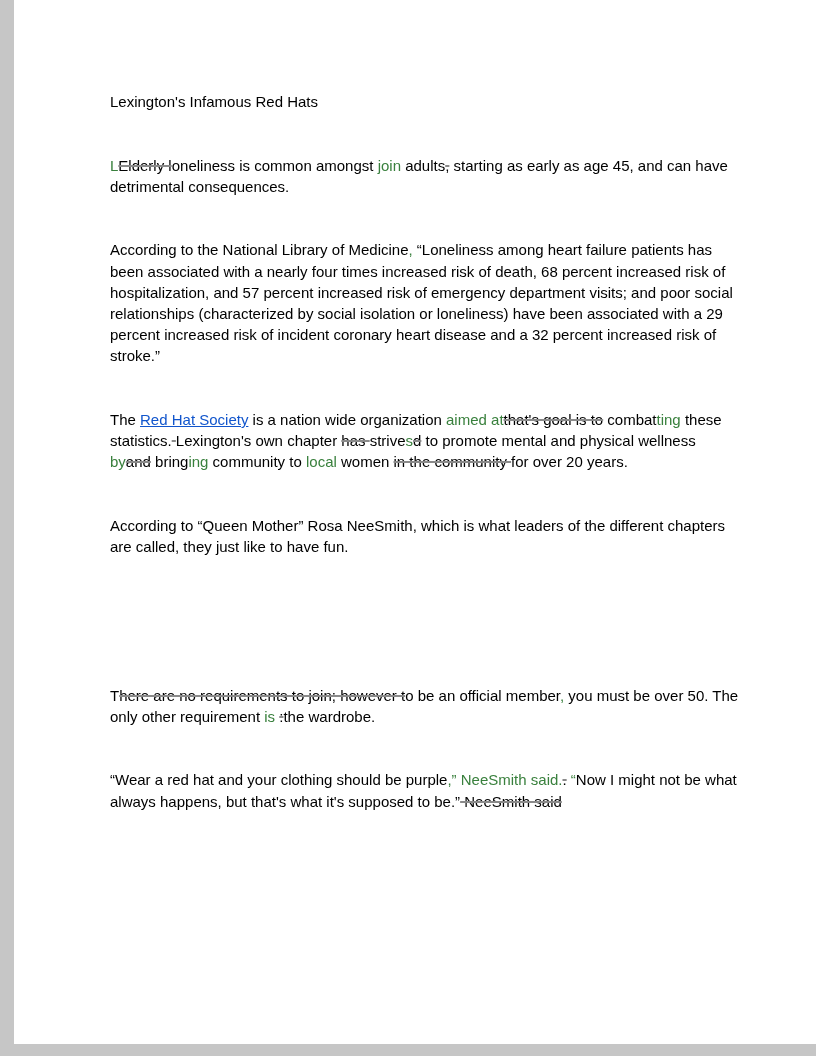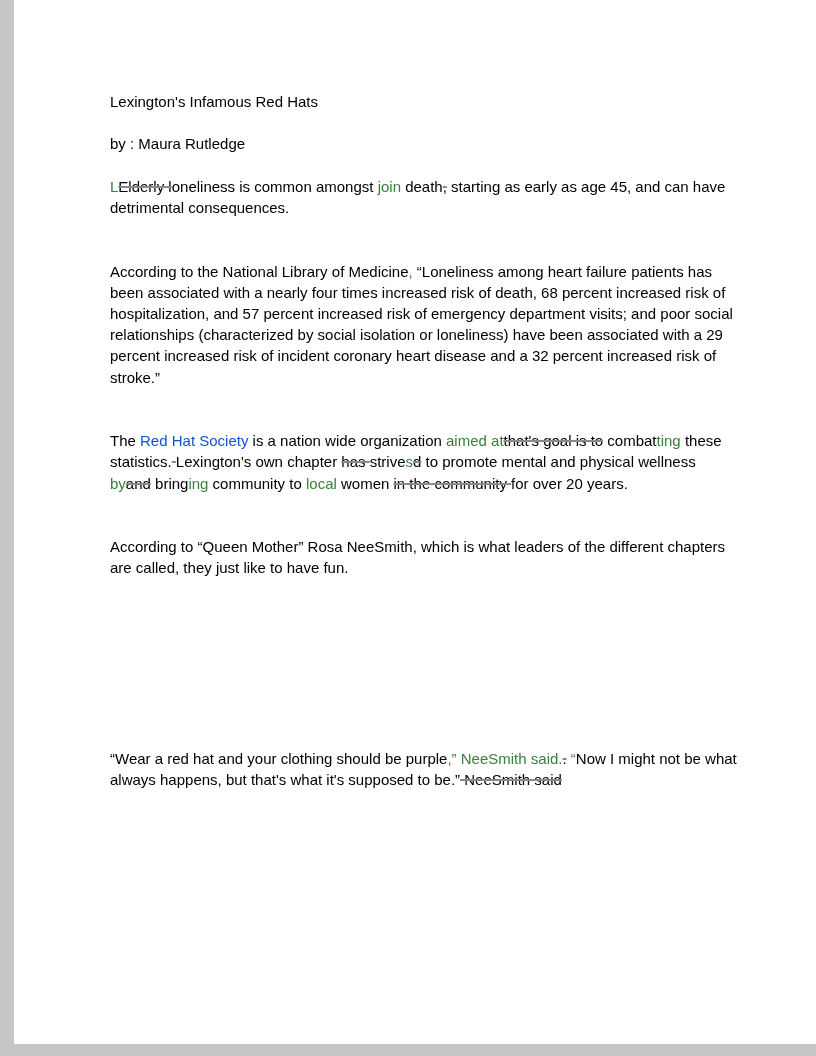--- a/index.html
+++ b/index.html
@@ -10,39 +10,39 @@
   }
   .content {
     position: absolute; left: 96px; top: 91px; width: 630px;
     font-family: "Liberation Sans", sans-serif; font-size: 15px; line-height: 21.2px; color: #000;
   }
   .p { margin: 0; }
   .gap1 { height: 21.2px; }
   .gap2 { height: 42.4px; }
   .ins { color: #2e7d32; color: #39803d; }
   .del { text-decoration: line-through; text-decoration-color: #8a8a8a; text-decoration-thickness: 2px; }
-  .link { color: #1155cc; }
+  .link { color: #1155cc; text-decoration: underline; }
 </style>
 </head>
 <body>
 
 <div class="page">
   <div class="content">
     <p class="p">Lexington's Infamous Red Hats</p>
     <div class="gap1"></div>
-    <p class="p">by : Maura Rutledge</p>
     <div class="gap1"></div>
     <div id="paras">
-        <p class="p"><span class="ins">L</span><span class="del">Elderly l</span><span>oneliness is common amongst </span><span class="ins">join</span><span> death</span><span class="del">,</span><span> starting as early as age 45, and can have detrimental consequences.</span></p>
+        <p class="p"><span class="ins">L</span><span class="del">Elderly l</span><span>oneliness is common amongst </span><span class="ins">join</span><span> adults</span><span class="del">,</span><span> starting as early as age 45, and can have detrimental consequences.</span></p>
         <div class="gap2"></div>
         <p class="p"><span>According to the National Library of Medicine</span><span class="ins">,</span><span> “Loneliness among heart failure patients has been associated with a nearly four times increased risk of death, 68 percent increased risk of hospitalization, and 57 percent increased risk of emergency department visits; and poor social relationships (characterized by social isolation or loneliness) have been associated with a 29 percent increased risk of incident coronary heart disease and a 32 percent increased risk of stroke.”</span></p>
         <div class="gap2"></div>
         <p class="p"><span>The </span><span class="link">Red Hat Society</span><span> is a nation wide organization </span><span class="ins">aimed at</span><span class="del">that's goal is to</span><span> combat</span><span class="ins">ting</span><span> these statistics.</span><span class="del"> </span><span> Lexington's own chapter </span><span class="del">has </span><span>strive</span><span class="ins">s</span><span class="del">d</span><span> to promote mental and physical wellness </span><span class="ins">by</span><span class="del">and</span><span> bring</span><span class="ins">ing</span><span> community to </span><span class="ins">local</span><span> women </span><span class="del">in the community </span><span>for over 20 years.</span></p>
         <div class="gap2"></div>
         <p class="p"><span>According to “Queen Mother” Rosa NeeSmith, which is what leaders of the different chapters are called, they just like to have fun.</span></p>
         <div class="gap2"></div>
         <div class="gap2"></div>
         <div class="gap2"></div>
+        <p class="p"><span>T</span><span class="del">here are no requirements to join; however t</span><span>o be an official member</span><span class="ins">,</span><span> you must be over 50. The only other requirement </span><span class="ins">is</span><span> </span><span class="del">:</span><span>the wardrobe.</span></p>
         <div class="gap2"></div>
         <p class="p"><span>“Wear a red hat and your clothing should be purple</span><span class="ins">,” NeeSmith said.</span><span class="del">.</span><span> </span><span class="ins">“</span><span>Now I might not be what always happens, but that's what it's supposed to be.”</span><span class="del"> NeeSmith said</span></p>
       </div>
   </div>
 </div>
 
 </body></html>

